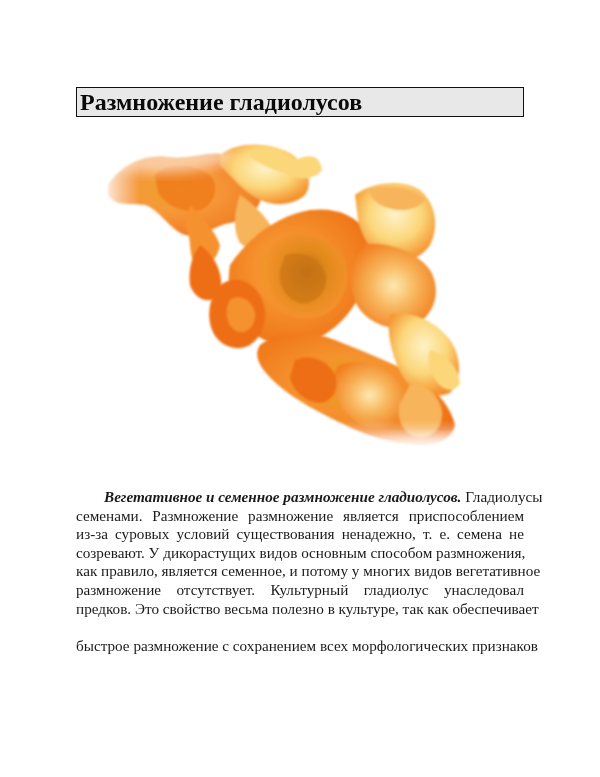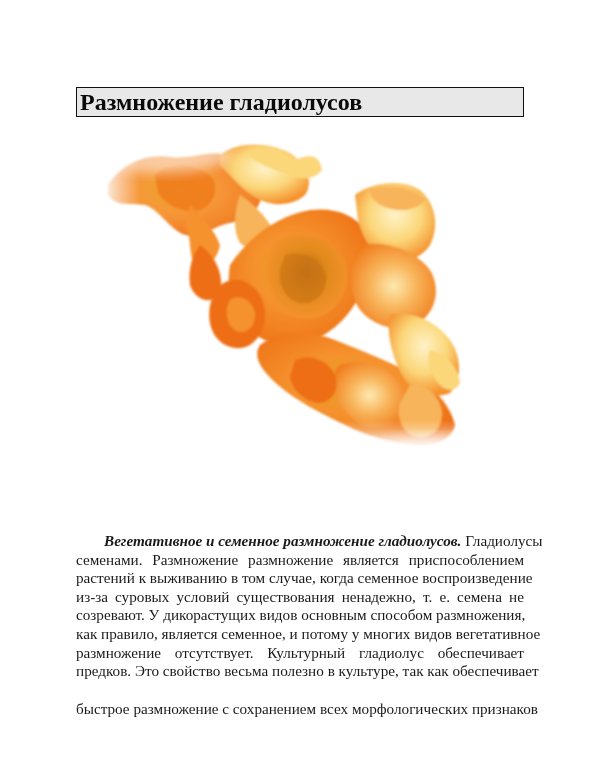--- a/index.html
+++ b/index.html
@@ -63,21 +63,20 @@
     }
     .line {
       display: block;
       white-space: nowrap;
       text-align: justify;
       text-align-last: justify;
       height: 18.6px;
     }
     .line.first {
       padding-left: 28px;
-      margin-top: 44px;
     }
     .line.last {
       text-align-last: justify;
       margin-top: 19px;
     }
     .lead {
       font-weight: bold;
       font-style: italic;
     }
   </style>
@@ -165,22 +164,21 @@
       <rect x="0" y="0" width="40" height="320" fill="url(#fadeL)"></rect>
       <rect x="0" y="285" width="400" height="35" fill="url(#fadeB)"></rect>
       <ellipse cx="60" cy="20" rx="70" ry="18" fill="#ffffff" opacity="0.55" filter="url(#soft2)"></ellipse>
       <ellipse cx="330" cy="315" rx="80" ry="14" fill="#ffffff" opacity="0.7" filter="url(#soft2)"></ellipse>
     </svg>
   </div>
 
   <div class="body-text">
     <span class="line first"><span class="lead">Вегетативное и семенное размножение гладиолусов.</span> <span>Гладиолусы</span></span>
     <span class="line">семенами. Размножение размножение является приспособлением</span>
-    <span class="line">растений к выживанию в том случае, когда семенное воспроизведение</span>
     <span class="line">из-за суровых условий существования ненадежно, т. е. семена не</span>
     <span class="line">созревают. У дикорастущих видов основным способом размножения,</span>
     <span class="line">как правило, является семенное, и потому у многих видов вегетативное</span>
-    <span class="line">размножение отсутствует. Культурный гладиолус обеспечивает</span>
+    <span class="line">размножение отсутствует. Культурный гладиолус унаследовал</span>
     <span class="line">предков. Это свойство весьма полезно в культуре, так как обеспечивает</span>
     <span class="line last">быстрое размножение с сохранением всех морфологических признаков</span>
   </div>
 
 </div>
 
 </body></html>

